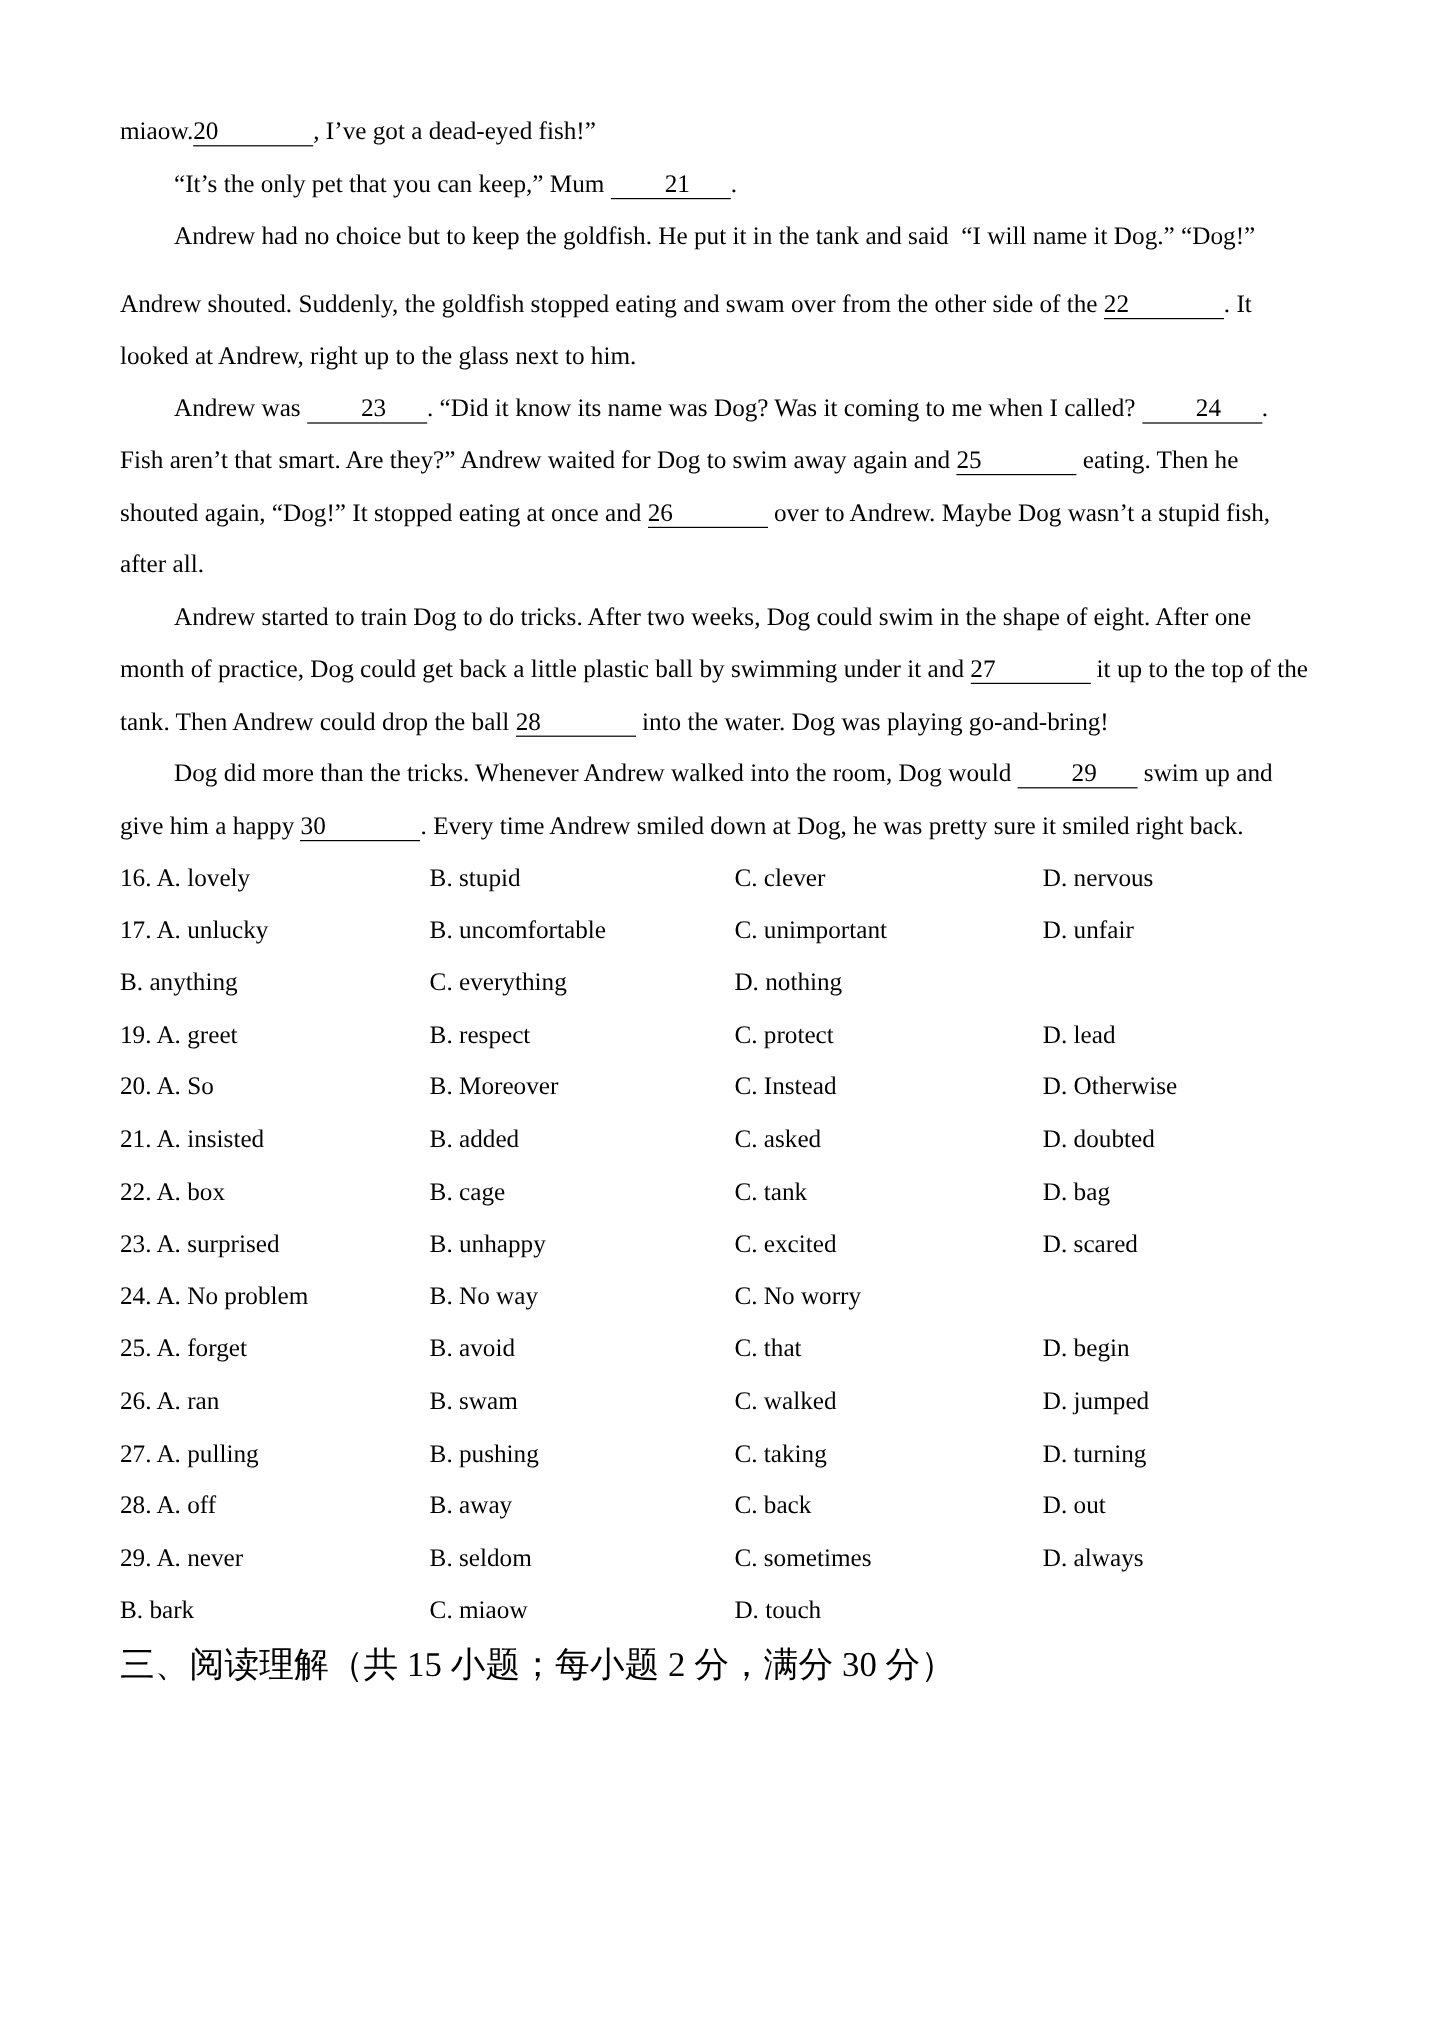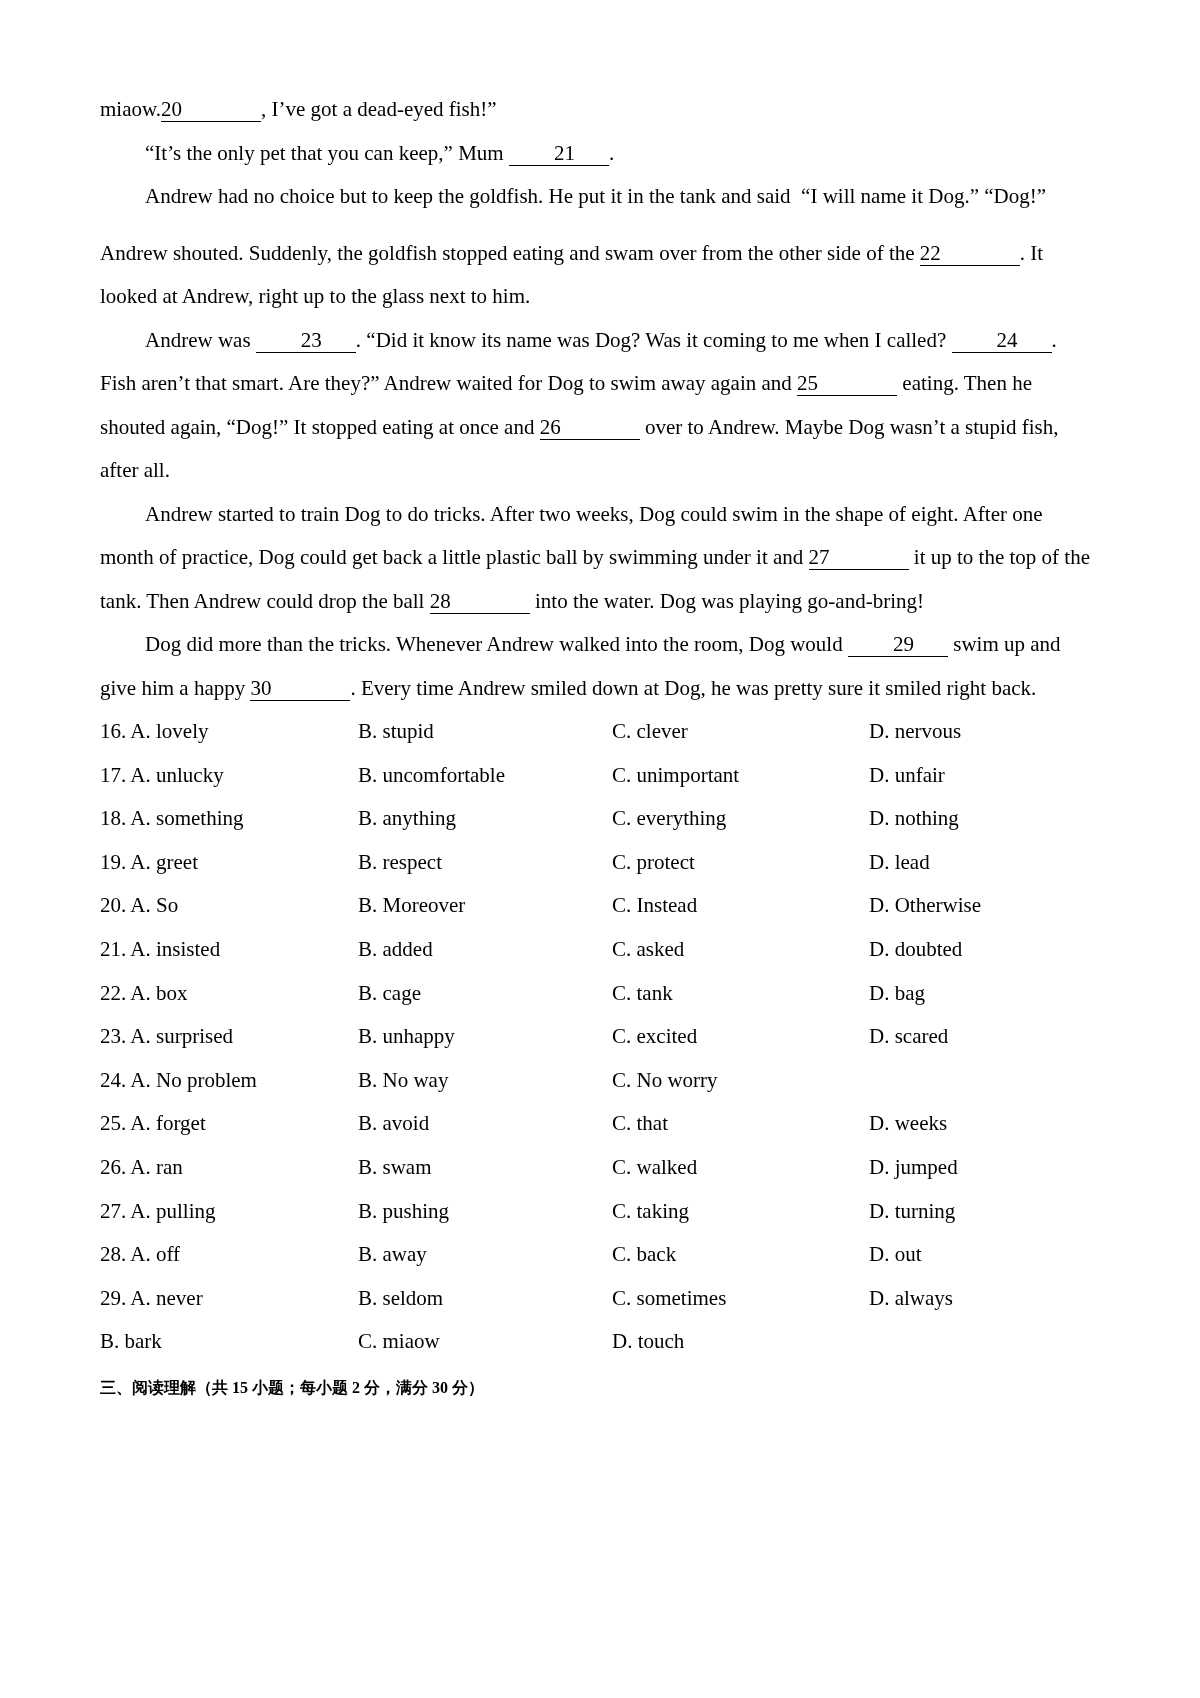--- a/index.html
+++ b/index.html
@@ -39,22 +39,22 @@
   .options .opt-row {
     display: grid;
     grid-template-columns: 230px 226px 229px 1fr;
     line-height: 43.6px;
     gap: 28px;
   }
   .opt-cell {
     white-space: pre-wrap;
   }
   .section-heading {
-    font-weight: bold;
-    font-size: 16px;
+    font-weight: normal;
+    font-size: 29px;
     line-height: 44px;
     margin-top: 2px;
     white-space: pre-wrap;
   }
 </style>
 </head>
 <body>
 
 <div class="page">
 
@@ -82,21 +82,20 @@
         <div class="opt-cell">C. clever</div>
         <div class="opt-cell">D. nervous</div>
       </div>
       <div class="opt-row">
         <div class="opt-cell">17. A. unlucky</div>
         <div class="opt-cell">B. uncomfortable</div>
         <div class="opt-cell">C. unimportant</div>
         <div class="opt-cell">D. unfair</div>
       </div>
       <div class="opt-row">
-        <div class="opt-cell">18. A. something</div>
         <div class="opt-cell">B. anything</div>
         <div class="opt-cell">C. everything</div>
         <div class="opt-cell">D. nothing</div>
       </div>
       <div class="opt-row">
         <div class="opt-cell">19. A. greet</div>
         <div class="opt-cell">B. respect</div>
         <div class="opt-cell">C. protect</div>
         <div class="opt-cell">D. lead</div>
       </div>
@@ -126,21 +125,21 @@
       </div>
       <div class="opt-row">
         <div class="opt-cell">24. A. No problem</div>
         <div class="opt-cell">B. No way</div>
         <div class="opt-cell">C. No worry</div>
       </div>
       <div class="opt-row">
         <div class="opt-cell">25. A. forget</div>
         <div class="opt-cell">B. avoid</div>
         <div class="opt-cell">C. that</div>
-        <div class="opt-cell">D. weeks</div>
+        <div class="opt-cell">D. begin</div>
       </div>
       <div class="opt-row">
         <div class="opt-cell">26. A. ran</div>
         <div class="opt-cell">B. swam</div>
         <div class="opt-cell">C. walked</div>
         <div class="opt-cell">D. jumped</div>
       </div>
       <div class="opt-row">
         <div class="opt-cell">27. A. pulling</div>
         <div class="opt-cell">B. pushing</div>

